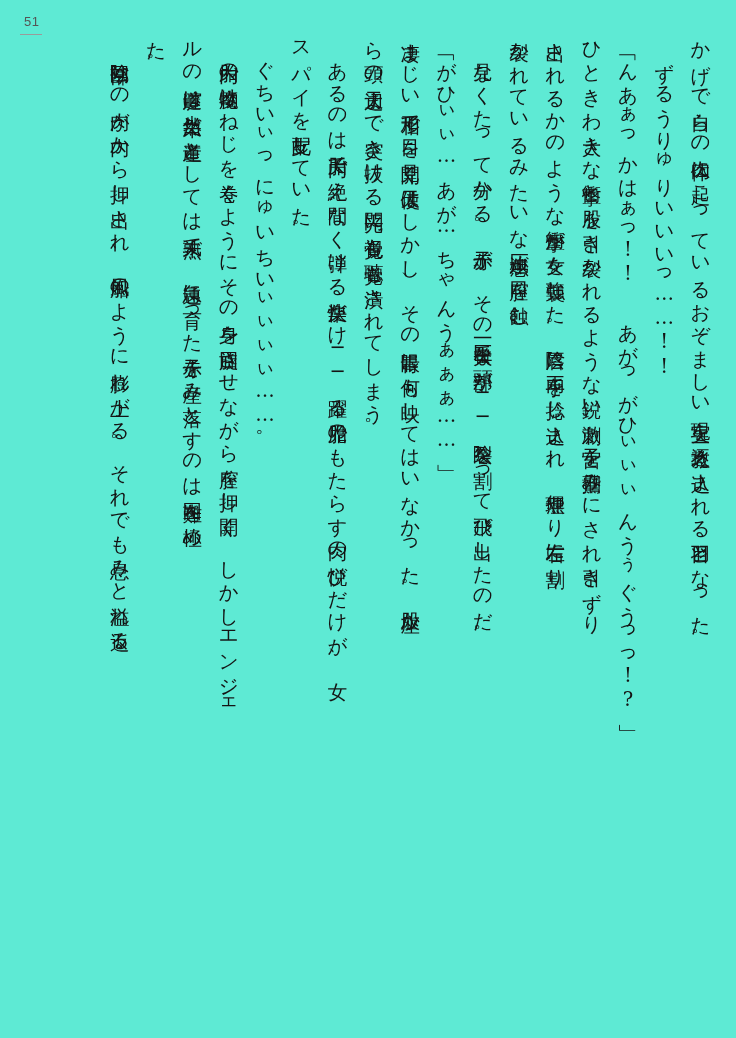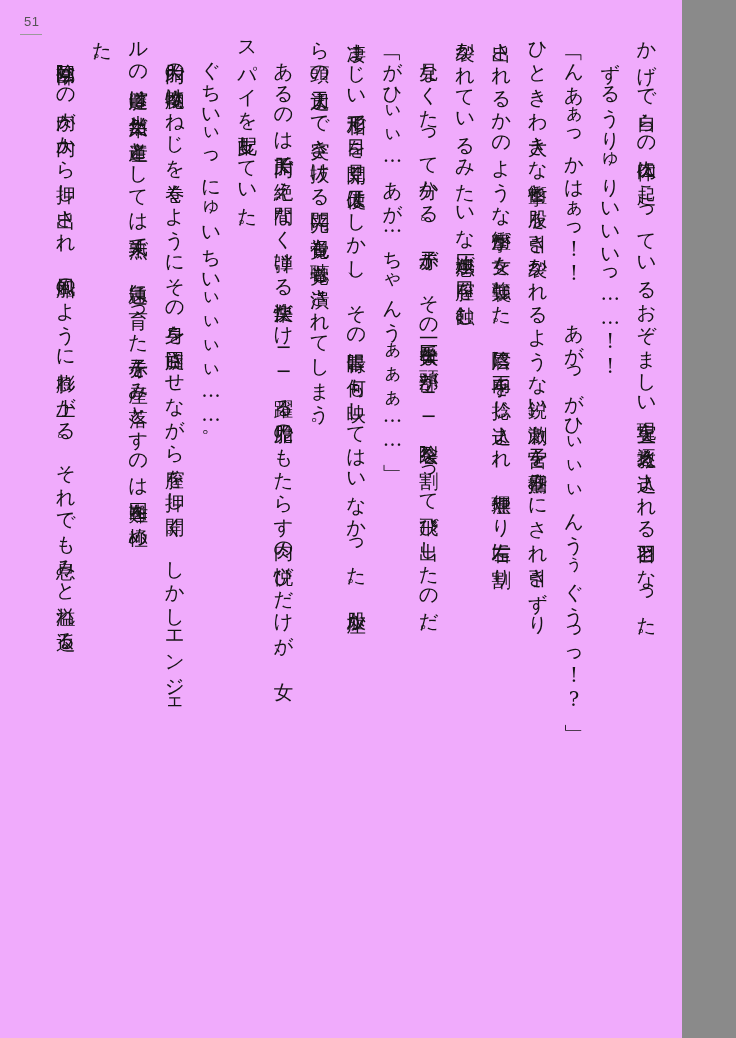--- a/index.html
+++ b/index.html
@@ -2,23 +2,23 @@
 <html><head>
 <meta charset="utf-8">
 <style>
   html, body {
     margin: 0;
     padding: 0;
     background: #8a8a8a;
   }
   .page {
     position: relative;
-    width: 682px;
+    width: 736px;
     height: 1038px;
-    background: #f0abfc;
+    background: #5eead4;
     overflow: hidden;
     font-family: "DejaVu Serif", "Liberation Serif", serif;
     color: #141414;
   }
   .page-number {
     position: absolute;
     top: 14px;
     left: 24px;
     font-size: 13px;
     color: #555555;

